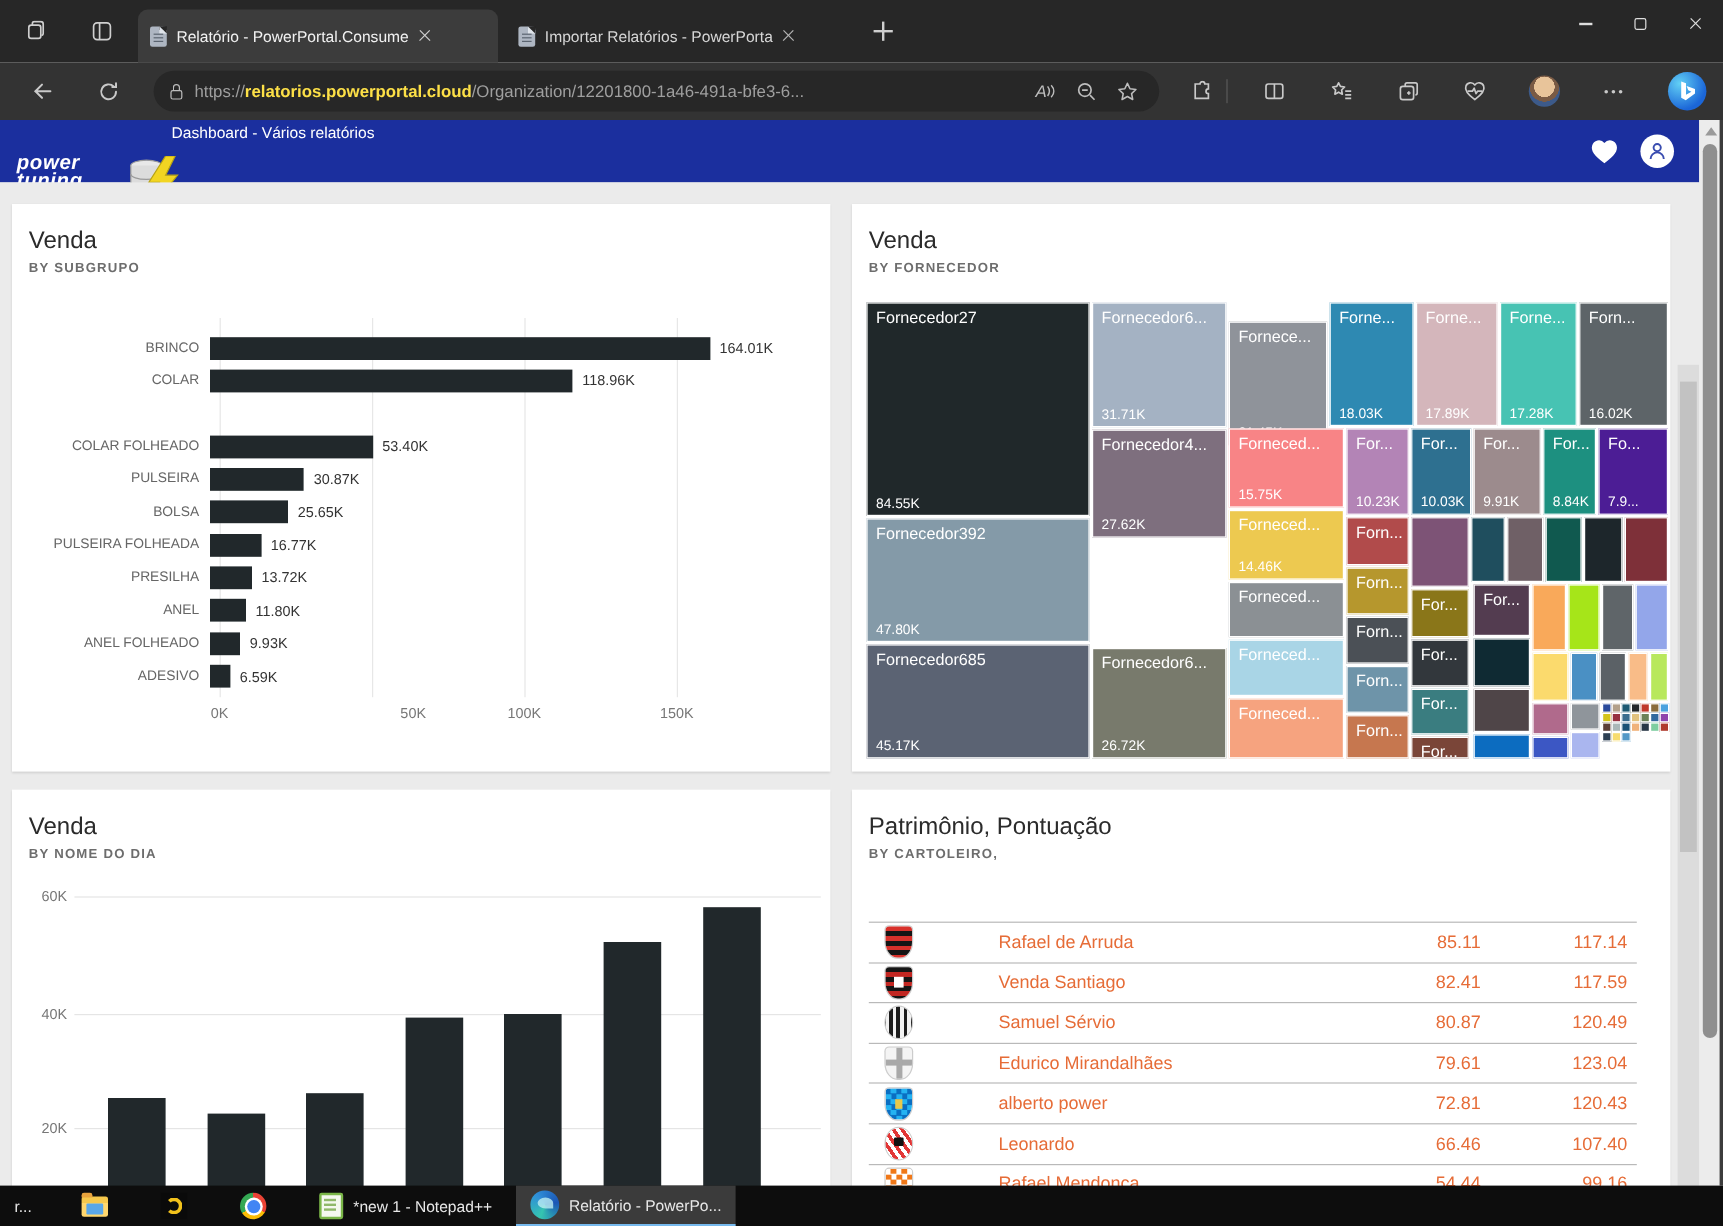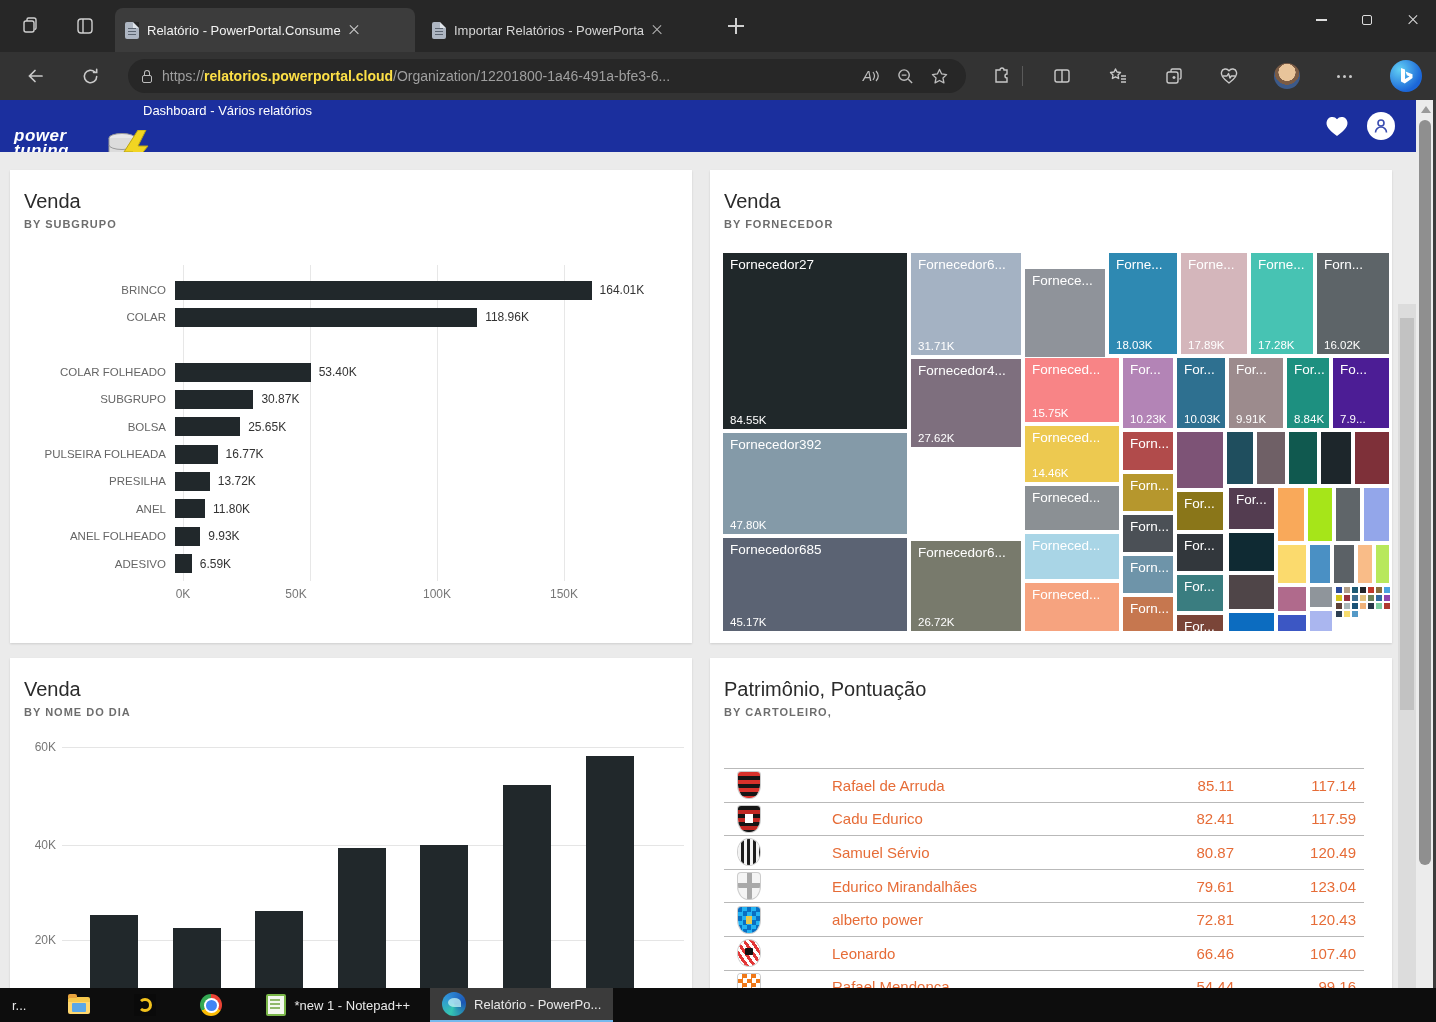--- a/index.html
+++ b/index.html
@@ -275,42 +275,42 @@
 
 <div id="page">
 
   <div class="card" id="card1">
     <div class="ctitle">Venda</div>
     <div class="csub">BY SUBGRUPO</div>
     <div id="hplot">
         <div class="hgridline" style="left: 160px;"></div>
         <div class="haxlab" style="left: 130px;">0K</div>
         <div class="hgridline" style="left: 287px;"></div>
-        <div class="haxlab" style="left: 243px;">50K</div>
+        <div class="haxlab" style="left: 272px; text-align: right;">50K</div>
         <div class="hgridline" style="left: 414px;"></div>
         <div class="haxlab" style="left: 384px;">100K</div>
         <div class="hgridline" style="left: 541px;"></div>
         <div class="haxlab" style="left: 511px;">150K</div>
         <div class="hrow" style="top: 14px;">
           <div class="hcat">BRINCO</div>
           <div class="hbar" style="width: 416.585px; background: rgb(33, 40, 43);"></div>
           <div class="hval">164.01K</div>
         </div>
         <div class="hrow" style="top: 41.35px;">
           <div class="hcat">COLAR</div>
           <div class="hbar" style="width: 302.158px; background: rgb(33, 40, 43);"></div>
           <div class="hval">118.96K</div>
         </div>
         <div class="hrow" style="top: 96.05px;">
           <div class="hcat">COLAR FOLHEADO</div>
           <div class="hbar" style="width: 135.636px; background: rgb(33, 40, 43);"></div>
           <div class="hval">53.40K</div>
         </div>
         <div class="hrow" style="top: 123.4px;">
-          <div class="hcat">SUBGRUPO</div>
+          <div class="hcat">PULSEIRA</div>
           <div class="hbar" style="width: 78.4098px; background: rgb(33, 40, 43);"></div>
           <div class="hval">30.87K</div>
         </div>
         <div class="hrow" style="top: 150.75px;">
           <div class="hcat">BOLSA</div>
           <div class="hbar" style="width: 65.151px; background: rgb(33, 40, 43);"></div>
           <div class="hval">25.65K</div>
         </div>
         <div class="hrow" style="top: 178.1px;">
           <div class="hcat">PULSEIRA FOLHEADA</div>
@@ -531,21 +531,21 @@
     <div class="csub">BY CARTOLEIRO,</div>
     <div id="ptable">
         <div class="prow">
           <div class="crest c-red-black-stripes"></div>
           <div class="pname">Rafael de Arruda</div>
           <div class="pv1">85.11</div>
           <div class="pv2">117.14</div>
         </div>
         <div class="prow">
           <div class="crest c-black-red-badge"></div>
-          <div class="pname">Cadu Edurico</div>
+          <div class="pname">Venda Santiago</div>
           <div class="pv1">82.41</div>
           <div class="pv2">117.59</div>
         </div>
         <div class="prow">
           <div class="crest c-black-white-stripes"></div>
           <div class="pname">Samuel Sérvio</div>
           <div class="pv1">80.87</div>
           <div class="pv2">120.49</div>
         </div>
         <div class="prow">

